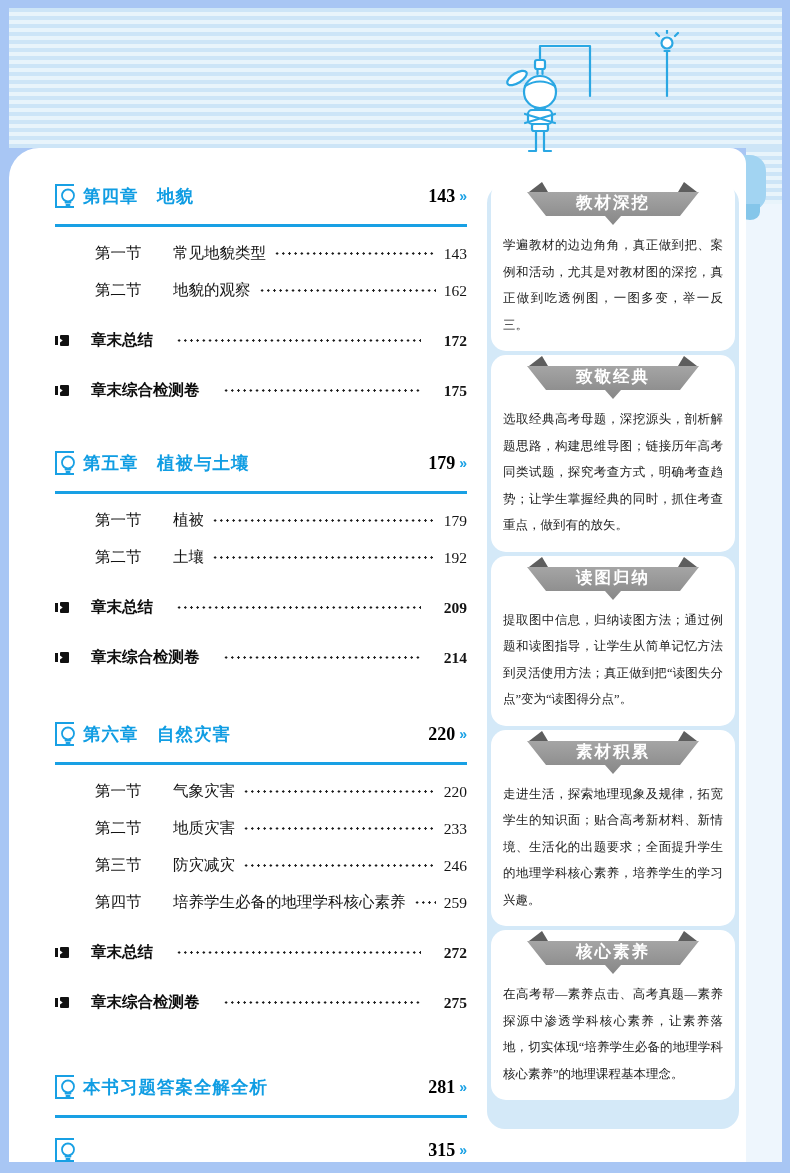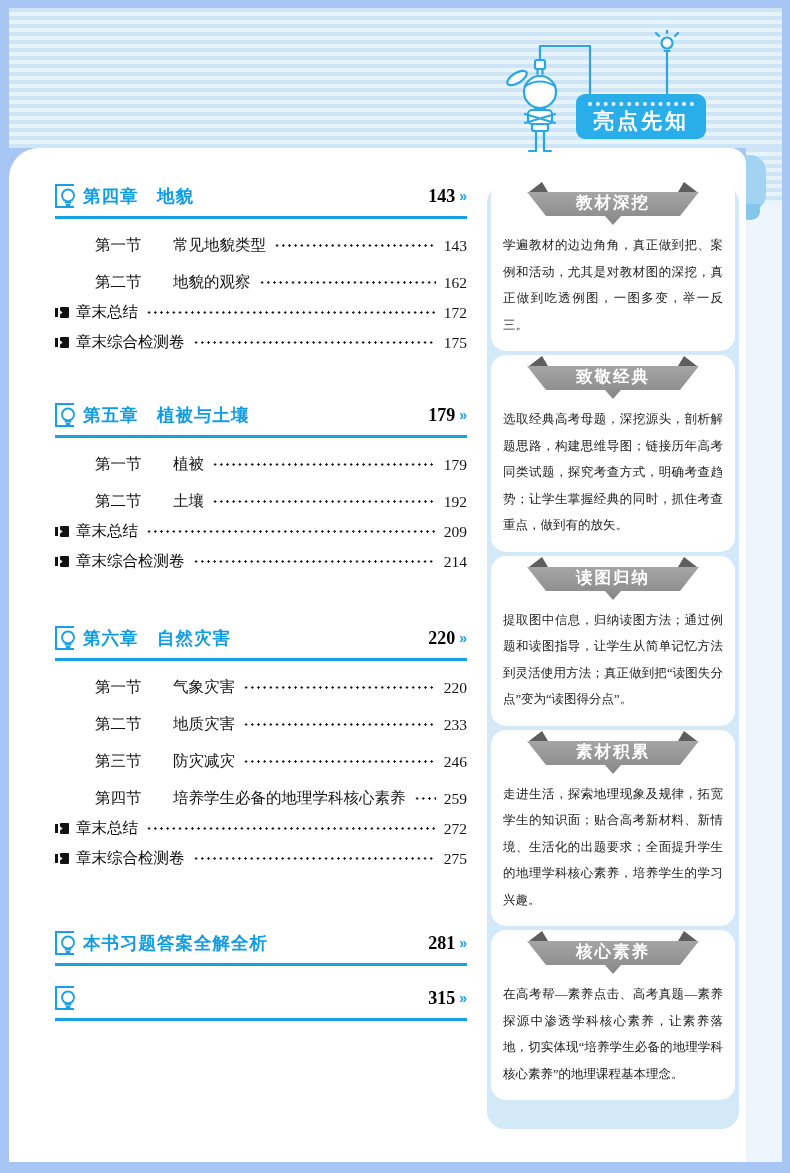--- a/index.html
+++ b/index.html
@@ -25,37 +25,37 @@
   .badge{position:absolute;left:576px;top:94px;width:130px;height:45px;background:#29aee9;
     border-radius:9px;z-index:5;box-sizing:border-box;text-align:center;}
   .badge::before{content:"";position:absolute;left:12px;right:12px;top:8px;
     border-top:4px dotted rgba(255,255,255,.95);}
   .badge-label{display:inline-block;margin-top:13px;color:#fff;font-weight:bold;font-size:21px;
     letter-spacing:3px;}
 
   
   .toc{position:absolute;left:55px;top:184px;width:412px;z-index:5;}
   .chapter{margin:0;}
-  .chapter-head{display:flex;align-items:center;padding-bottom:8px;border-bottom:3px solid #18a0e4;}
+  .chapter-head{display:flex;align-items:center;padding-bottom:16px;border-bottom:3px solid #18a0e4;}
   .bracket{position:relative;width:19px;height:24px;border:2px solid #18a0e4;border-right:none;
     margin-right:9px;box-sizing:border-box;flex:none;}
   .bracket svg{position:absolute;left:3px;top:1px;}
   .chapter-title{color:#109de3;font-weight:bold;font-size:17.5px;letter-spacing:1px;}
   .chapter-page{margin-left:auto;font-family:"Liberation Serif","DejaVu Serif",serif;
     font-weight:bold;font-size:18px;color:#000;}
   .chev{color:#18a0e4;font-size:14px;font-weight:bold;margin-left:4px;}
   .sec-row{display:flex;align-items:center;margin-top:16px;
     font-family:"Liberation Serif","DejaVu Serif",serif;font-size:15.5px;color:#141414;}
   .sec-no{width:64px;margin-left:40px;flex:none;}
   .sec-title{margin-left:14px;white-space:nowrap;}
   .leader{flex:1;height:3px;margin:0 8px;
     background-image:radial-gradient(circle,#1a1a1a 1.05px,transparent 1.35px);
     background-size:6.2px 3px;background-repeat:repeat-x;background-position:left center;min-width:14px;}
   .sec-page{font-family:"Liberation Serif","DejaVu Serif",serif;font-size:15.5px;color:#141414;flex:none;}
-  .sum-row{display:flex;align-items:center;margin-top:9px;font-weight:normal;font-size:15.5px;color:#0d0d0d;}
+  .sum-row{display:flex;align-items:center;margin-top:29px;font-weight:bold;font-size:15.5px;color:#0d0d0d;gap:15px;}
   .tag-icon{display:flex;align-items:center;margin-right:7px;flex:none;}
   .tag-icon .b1{width:3px;height:9px;background:#111;}
   .tag-icon .b2{width:9px;height:11px;background:#111;margin-left:2px;border-radius:1px;
     clip-path:polygon(0 0,100% 0,100% 100%,0 100%,0 68%,30% 50%,0 32%);}
   .gap-ch5{margin-top:50px;}
   .gap-ch6{margin-top:54px;}
   .appendices{margin-top:62px;}
   .appendix + .appendix{margin-top:20px;}
 
   
@@ -100,23 +100,20 @@
     <ellipse cx="22" cy="48" rx="11" ry="5" transform="rotate(-32 22 48)" fill="#fff"></ellipse>
     <circle cx="45" cy="62" r="16" fill="#fff"></circle>
     <path d="M30 56 Q45 47 60 56"></path>
     <path d="M40 78 h10"></path>
     <rect x="33" y="80" width="24" height="14" rx="4" fill="#fff"></rect>
     <path d="M30 84 L60 93 M60 84 L30 93"></path>
     <rect x="37" y="94" width="16" height="7" rx="2" fill="#fff"></rect>
     <path d="M41 101 V121 M49 101 V121 M41 121 h-7 M49 121 h7"></path>
   </svg>
 
-  <div class="badge">
-    <span class="badge-label">亮点先知</span>
-  </div>
 
   <div class="toc">
 
     <div class="chapter">
       <div class="chapter-head">
         <span class="bracket">
           <svg width="16" height="21" viewBox="0 0 16 21">
               <circle cx="8" cy="8.5" r="6" fill="#fff" stroke="#18a0e4" stroke-width="1.8"></circle>
               <path d="M5.5 15.5h5M6.4 18h3.2" stroke="#18a0e4" stroke-width="1.8" stroke-linecap="round"></path>
             </svg>

